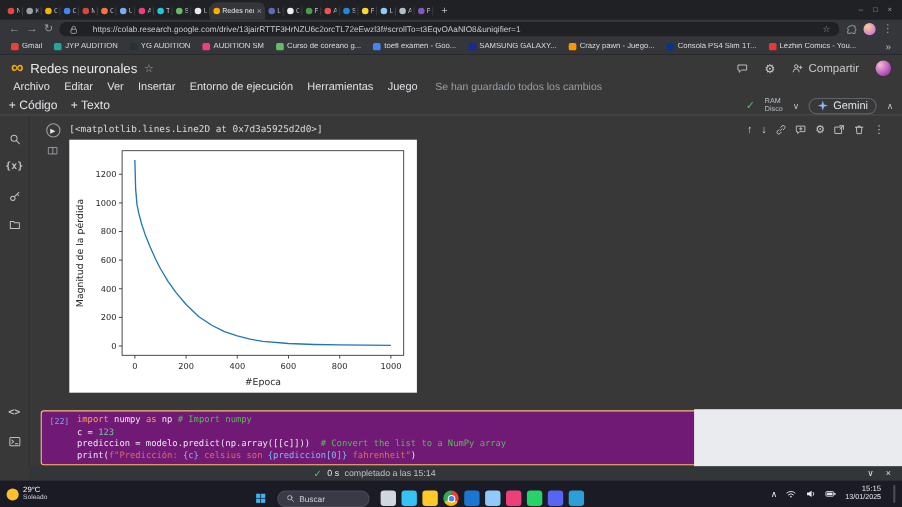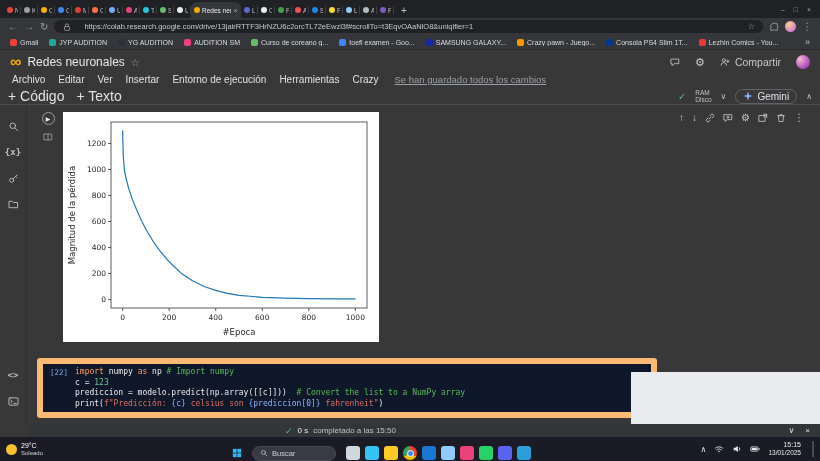--- a/index.html
+++ b/index.html
@@ -41,23 +41,23 @@
 .clogo{color:#f9ab00;font-size:16px;font-weight:bold;line-height:1}
 .ctitle{color:#e8eaed;font-size:12px}
 .cstar{color:#9aa0a6;font-size:10px}
 .chead-right{margin-left:auto;display:flex;align-items:center;gap:15px}
 .hicon{color:#c4c7ca;font-size:11px}
 .share{display:flex;align-items:center;gap:5px;color:#c4c7ca;font-size:10.5px}
 .avatar{width:14px;height:14px;border-radius:50%;background:radial-gradient(circle at 30% 30%,#f8bbd0,#ab47bc 70%)}
 .menubar{height:14px;display:flex;align-items:flex-start;padding:0 12px}
 .menus{display:flex;align-items:center;gap:13px}
 .menu-item{color:#dfe1e5;font-size:10px;white-space:nowrap}
-.saved{color:#9aa0a6;font-size:9.5px;text-decoration:underline;margin-left:16px;white-space:nowrap}
+.saved{color:#9aa0a6;font-size:9.5px;margin-left:16px;white-space:nowrap}
 .ctoolbar{height:17px;display:flex;align-items:center;padding:0 8px;gap:12px;border-bottom:1px solid #494b4e}
-.addbtn{color:#dfe1e5;font-size:14px}
+.addbtn{color:#dfe1e5;font-size:11px}
 .tright{margin-left:auto;display:flex;align-items:center;gap:9px}
 .okcheck{color:#5bb974;font-size:10px}
 .ramdisk{display:flex;flex-direction:column;line-height:1.08}
 .ramdisk span{font-size:6.5px;color:#bdc1c6}
 .ddv{color:#bdc1c6;font-size:8px}
 .gemini{display:flex;align-items:center;gap:4px;color:#dfe3ea;font-size:10px;border:1px solid #5f6368;border-radius:9px;padding:1px 7px}
 
 
 .ccontent{position:absolute;top:55px;left:0;right:0;bottom:13px;display:flex}
 .sidebar{width:27px;border-right:1px solid #2f3032;display:flex;flex-direction:column;align-items:center;padding:8px 0 10px}
@@ -69,21 +69,21 @@
 .cell1{position:relative;display:flex}
 .runcol{width:22px;display:flex;flex-direction:column;align-items:center;gap:7px;flex:none}
 .playbtn{width:13px;height:13px;border:1px solid #9aa0a6;border-radius:50%;color:#e8eaed;font-size:6px;display:flex;align-items:center;justify-content:center}
 .outwin{color:#9aa0a6}
 .cellbody{flex:1}
 .outtext{font-family:"DejaVu Sans Mono",monospace;font-size:8.5px;color:#d8dadd;margin:1px 0 4px 4px;white-space:nowrap}
 .chartbox{width:316px;height:230px;background:#fff;margin-left:4px}
 .chartbox svg{font-family:"DejaVu Sans",sans-serif}
 .celltools{position:absolute;top:0;right:16px;display:flex;gap:8px;align-items:center;color:#c4c7ca;font-size:10px}
 .celltools .ic svg{width:10px;height:10px}
-.cell2{margin-top:16px;width:620px;background:#0f172a;border:6px solid #fdba74;border-radius:3px;display:flex;padding:3px 0}
+.cell2{margin-top:16px;width:620px;background:#701a75;border:1px solid #fdba74;border-radius:3px;display:flex;padding:3px 0}
 .gutter{width:32px;text-align:center;font-family:"DejaVu Sans Mono",monospace;font-size:7.5px;color:#7ea6f0;padding-top:1px;flex:none}
 .codearea{flex:1;font-family:"DejaVu Sans Mono",monospace;font-size:8px;line-height:10.5px;color:#e8eaed;white-space:pre;overflow:hidden}
 .c-kw{color:#ff9e64}.c-comment{color:#57bb57}.c-str{color:#e06c60}.c-num{color:#71c598}.c-interp{color:#8ab4f8}.c-plain{color:#e8eaed}
 .white-panel{position:absolute;left:631px;top:267px;right:0;bottom:0;background:#e9ebee}
 
 
 .statusbar{position:absolute;left:27px;right:0;bottom:0;height:13px;background:#333639;display:flex;align-items:center;padding:0 10px;font-size:8px;color:#bdc1c6}
 .sb-group{margin-left:248px;display:flex;gap:5px;align-items:center}
 .sb-check{color:#5bb974;font-size:9px}
 .sb-dur{color:#e8eaed}
@@ -309,21 +309,21 @@
       </div>
     </div>
     <div class="menubar">
       <div class="menus">
           <span class="menu-item">Archivo</span>
           <span class="menu-item">Editar</span>
           <span class="menu-item">Ver</span>
           <span class="menu-item">Insertar</span>
           <span class="menu-item">Entorno de ejecución</span>
           <span class="menu-item">Herramientas</span>
-          <span class="menu-item">Crazy</span>
+          <span class="menu-item">Juego</span>
         </div>
       <span class="saved">Se han guardado todos los cambios</span>
     </div>
     <div class="ctoolbar">
       <span class="addbtn">+ Código</span>
       <span class="addbtn">+ Texto</span>
       <div class="tright">
         <span class="okcheck">✓</span>
         <div class="ramdisk">
           <span>RAM</span>
@@ -384,20 +384,21 @@
           <div class="runcol">
             <div class="playbtn">▶</div>
             <span class="ic outwin" id="outwinic">
                 <svg viewBox="0 0 12 12" fill="none" stroke="currentColor" stroke-width="1" stroke-linecap="round" stroke-linejoin="round">
                   <rect x="1.5" y="2.5" width="9" height="7"></rect>
                   <path d="M6 2.5 v7"></path>
                 </svg>
               </span>
           </div>
           <div class="cellbody">
+            <div class="outtext">[&lt;matplotlib.lines.Line2D at 0x7d3a5925d2d0&gt;]</div>
             <div class="chartbox" id="chartmount"><svg width="316" height="230">
                   <rect x="48" y="10" width="256" height="186" fill="#ffffff" stroke="#333333" stroke-width="0.8"></rect>
                   <line x1="59.63636363636364" y1="196" x2="59.63636363636364" y2="199" stroke="#333" stroke-width="0.8"></line>
                   <text x="59.63636363636364" y="208" text-anchor="middle" font-size="7.5" fill="#262626">0</text>
                   <line x1="106.18181818181819" y1="196" x2="106.18181818181819" y2="199" stroke="#333" stroke-width="0.8"></line>
                   <text x="106.18181818181819" y="208" text-anchor="middle" font-size="7.5" fill="#262626">200</text>
                   <line x1="152.72727272727275" y1="196" x2="152.72727272727275" y2="199" stroke="#333" stroke-width="0.8"></line>
                   <text x="152.72727272727275" y="208" text-anchor="middle" font-size="7.5" fill="#262626">400</text>
                   <line x1="199.27272727272728" y1="196" x2="199.27272727272728" y2="199" stroke="#333" stroke-width="0.8"></line>
                   <text x="199.27272727272728" y="208" text-anchor="middle" font-size="7.5" fill="#262626">600</text>
@@ -457,21 +458,21 @@
           <div class="codearea" id="codelines"><div class="codeline"><span class="c-kw">import</span><span class="c-plain"> numpy </span><span class="c-kw">as</span><span class="c-plain"> np </span><span class="c-comment"># Import numpy</span></div><div class="codeline"><span class="c-plain">c = </span><span class="c-num">123</span></div><div class="codeline"><span class="c-plain">prediccion = modelo.predict(np.array([[c]]))  </span><span class="c-comment"># Convert the list to a NumPy array</span></div><div class="codeline"><span class="c-plain">print</span><span class="c-plain">(</span><span class="c-str">f"</span><span class="c-str">Predicción: </span><span class="c-interp">{c}</span><span class="c-str"> celsius son </span><span class="c-interp">{prediccion[0]}</span><span class="c-str"> fahrenheit"</span><span class="c-plain">)</span></div></div>
         </div>
       </div>
       <div class="white-panel"></div>
     </div>
 
     <div class="statusbar">
       <div class="sb-group">
         <span class="sb-check">✓</span>
         <span class="sb-dur">0 s</span>
-        <span class="sb-msg">completado a las 15:50</span>
+        <span class="sb-msg">completado a las 15:14</span>
       </div>
       <div class="sb-right">
         <span>∨</span>
         <span>×</span>
       </div>
     </div>
   </div>
 
   <div class="taskbar">
     <div class="weather">

